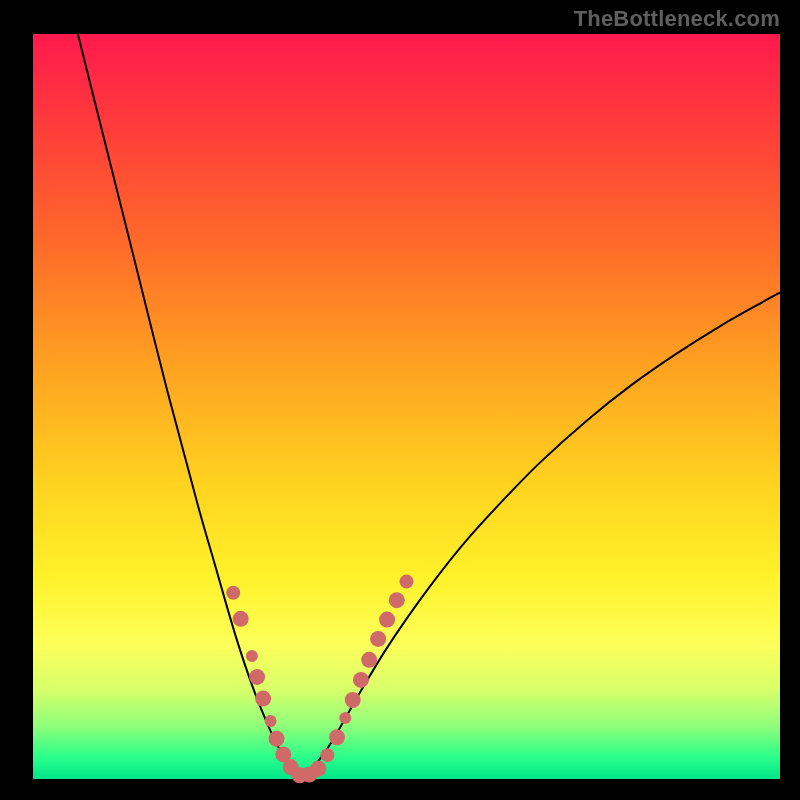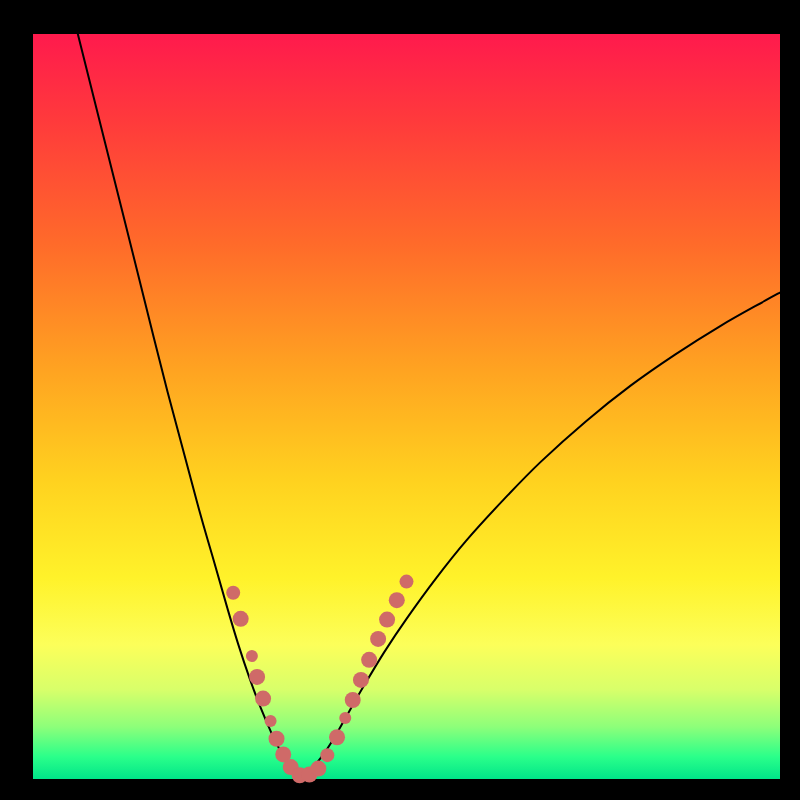--- a/index.html
+++ b/index.html
@@ -48,20 +48,21 @@
   .marker {
     fill: #cf6a68;
     stroke: none;
   }
 </style>
 </head>
 <body>
 
 <div class="frame">
   <div class="plot" id="plot" style="left: 33px; top: 34px; width: 747px; height: 745px;"></div>
+  <div class="watermark" id="watermark" style="right: 20px; top: 6px; font-size: 22px;">TheBottleneck.com</div>
   <svg class="curve" id="curve-svg" width="800" height="800">
       <path d="M 77.82 34.00 C 83.20 55.46, 96.94 110.29, 107.70 153.20 C 118.46 196.11, 126.82 229.49, 137.58 272.40 C 148.34 315.31, 156.70 350.03, 167.46 391.60 C 178.22 433.17, 189.27 473.85, 197.34 503.35 C 205.41 532.85, 206.90 536.73, 212.28 555.50 C 217.66 574.27, 222.51 591.56, 227.22 607.65 C 231.93 623.74, 234.39 632.16, 238.43 644.90 C 242.46 657.64, 245.60 667.03, 249.63 678.42 C 253.66 689.82, 256.80 698.17, 260.84 708.23 C 264.87 718.28, 268.68 726.92, 272.04 734.30 C 275.40 741.68, 276.82 744.24, 279.51 749.20 C 282.20 754.16, 284.29 757.98, 286.98 761.87 C 289.67 765.75, 292.16 768.26, 294.45 770.80 C 296.74 773.35, 298.74 775.08, 299.68 776.02" fill="none" stroke="#000000" stroke-width="2" stroke-linecap="round" stroke-linejoin="round"></path>
       <path d="M 299.68 776.02 C 301.43 775.08, 305.63 774.02, 309.39 770.80 C 313.15 767.59, 316.56 763.37, 320.60 758.14 C 324.63 752.91, 327.09 749.39, 331.80 741.75 C 336.51 734.11, 341.36 725.06, 346.74 715.67 C 352.12 706.29, 354.96 701.00, 361.68 689.60 C 368.40 678.20, 376.02 665.09, 384.09 652.35 C 392.16 639.61, 397.09 632.24, 406.50 618.83 C 415.91 605.42, 425.62 591.93, 436.38 577.85 C 447.14 563.77, 454.16 554.68, 466.26 540.60 C 478.36 526.52, 490.16 513.84, 503.61 499.63 C 517.06 485.41, 526.17 475.71, 540.96 461.63 C 555.75 447.55, 569.64 435.08, 585.78 421.40 C 601.92 407.72, 614.46 397.71, 630.60 385.64 C 646.74 373.57, 659.28 365.08, 675.42 354.35 C 691.56 343.62, 704.10 335.70, 720.24 326.04 C 736.38 316.38, 754.30 306.74, 765.06 300.71 C 775.82 294.68, 777.31 293.99, 780.00 292.51" fill="none" stroke="#000000" stroke-width="2" stroke-linecap="round" stroke-linejoin="round"></path>
       <circle cx="233.20" cy="592.75" r="7" class="marker" fill="#cf6a68"></circle>
       <circle cx="240.67" cy="618.83" r="8" class="marker" fill="#cf6a68"></circle>
       <circle cx="251.87" cy="656.08" r="6" class="marker" fill="#cf6a68"></circle>
       <circle cx="257.10" cy="676.94" r="8" class="marker" fill="#cf6a68"></circle>
       <circle cx="263.08" cy="698.54" r="8" class="marker" fill="#cf6a68"></circle>
       <circle cx="270.55" cy="720.89" r="6" class="marker" fill="#cf6a68"></circle>
       <circle cx="276.52" cy="738.77" r="8" class="marker" fill="#cf6a68"></circle>

